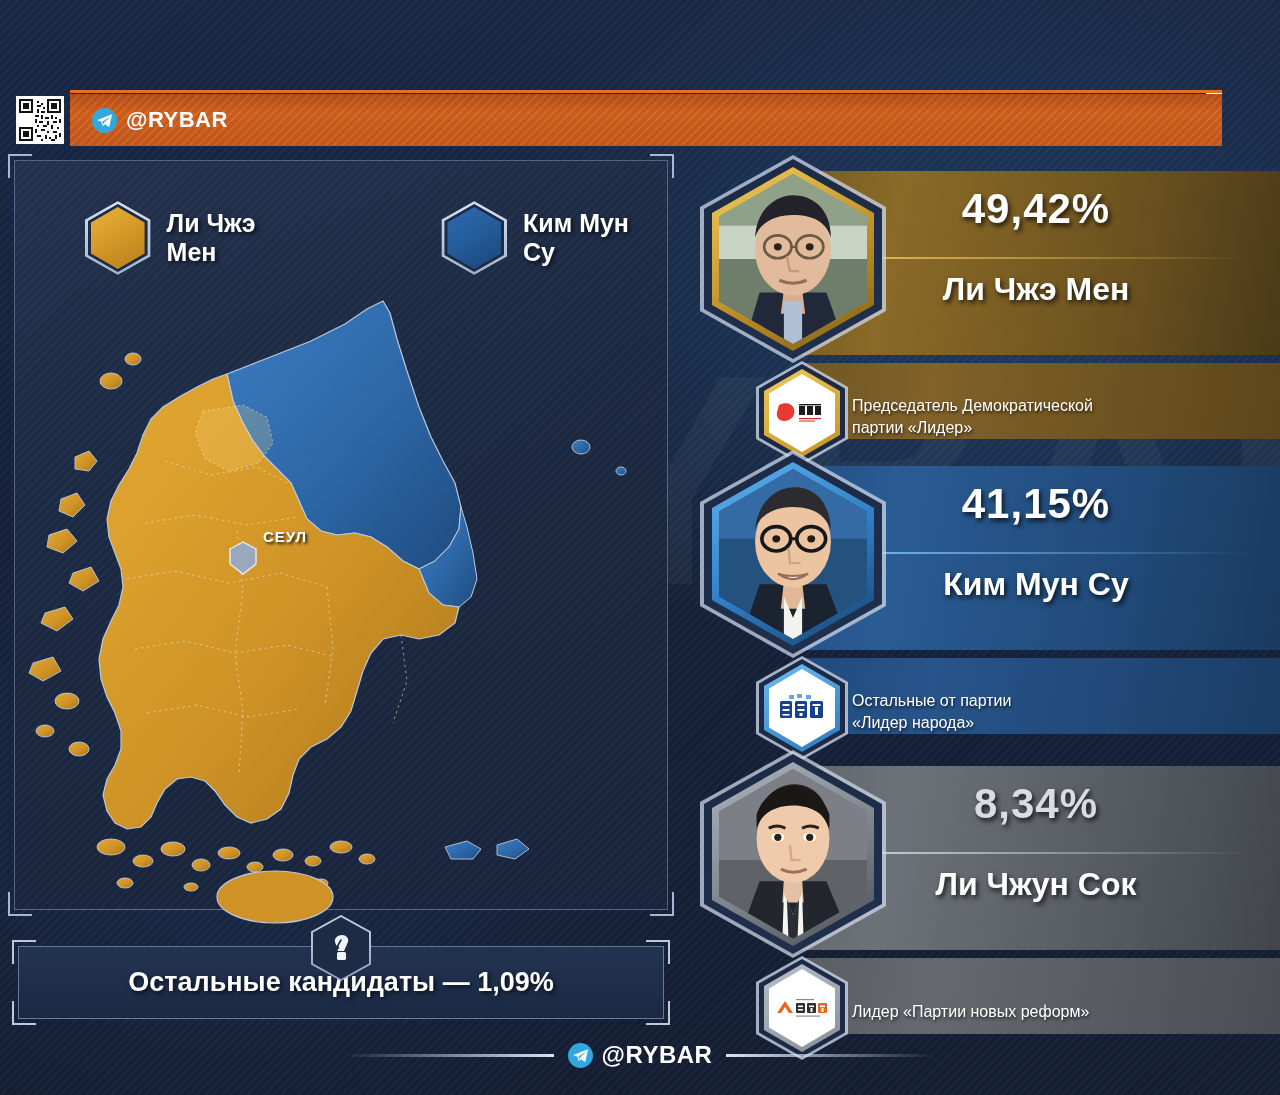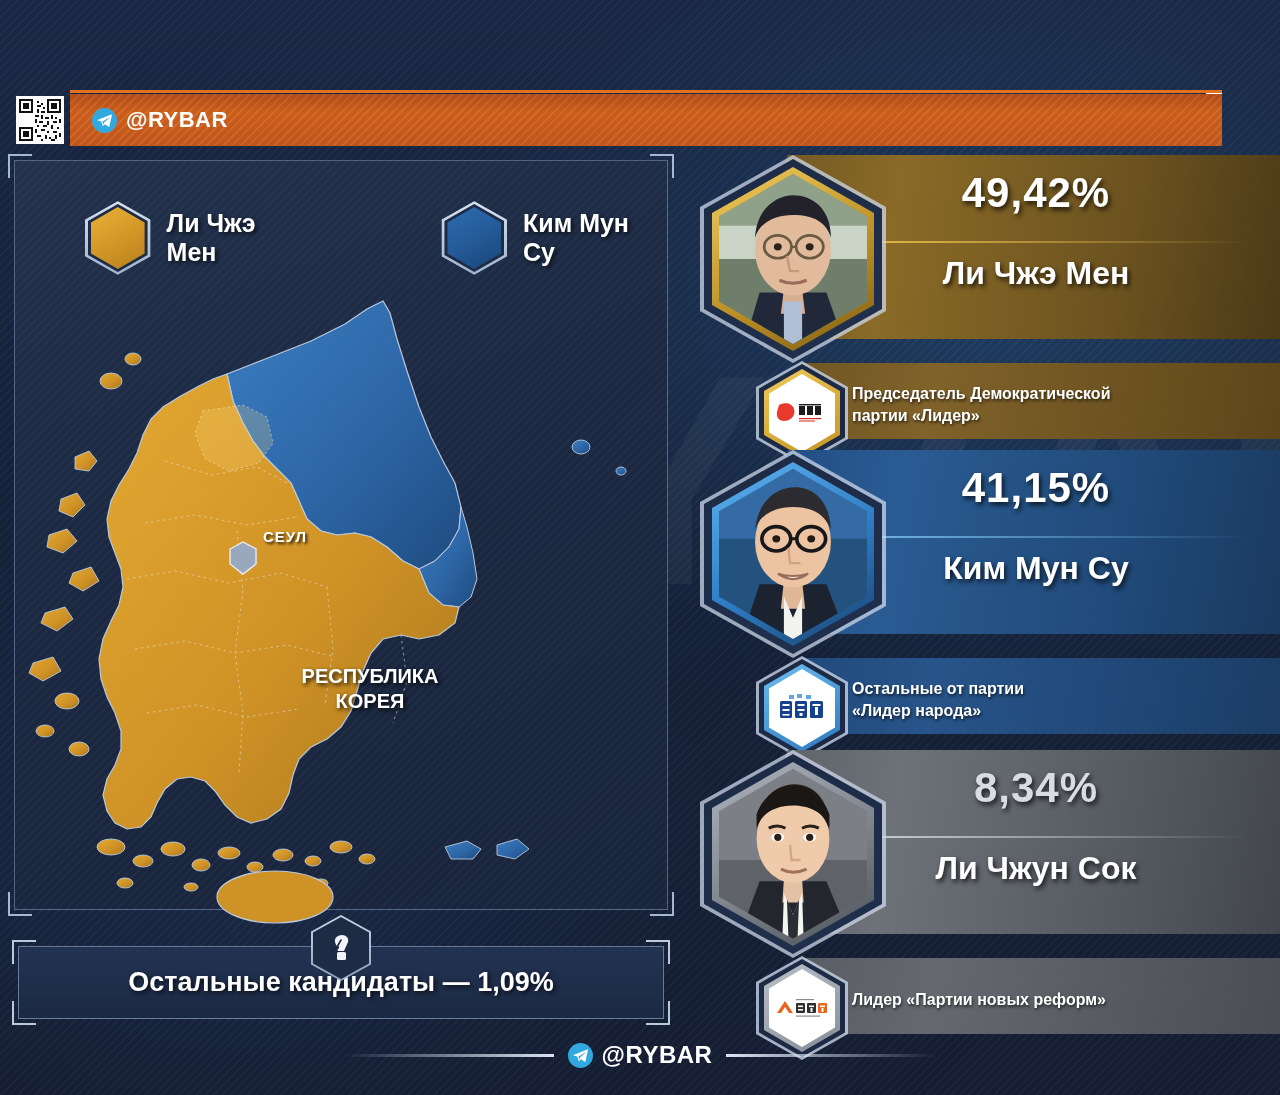--- a/index.html
+++ b/index.html
@@ -171,21 +171,21 @@
     position:absolute; inset:2px;
     clip-path:polygon(50% 0%,100% 25%,100% 75%,50% 100%,0% 75%,0% 25%);
     background:linear-gradient(180deg,#263css,#1d2b45);
     background:#1d2b45;
   }
   .other-hex svg{ position:relative; z-index:2; }
 
   
   .card{ position:absolute; left:700px; width:580px; }
   .card-main{
-    position:absolute; left:46px; top:0; width:534px; height:184px;
+    position:absolute; left:46px; top:16px; width:534px; height:184px;
   }
   .card-main .bgbar{
     position:absolute; inset:0;
     clip-path:polygon(42px 0, 100% 0, 100% 100%, 42px 100%, 6px 50%);
   }
   .bg-gold{ background:linear-gradient(100deg,#6d5422 0%, #8a6a27 28%, #6b521f 70%, #4b3a18 100%); }
   .bg-blue{ background:linear-gradient(100deg,#1f4a7e 0%, #2a5b93 28%, #204a79 70%, #1a3a60 100%); }
   .bg-grey{ background:linear-gradient(100deg,#5a5f66 0%, #6d7178 28%, #555a61 70%, #42464c 100%); }
   .card-main .midline{
     position:absolute; left:46px; top:86px; right:30px; height:2px;
@@ -241,23 +241,23 @@
     position:absolute; left:46px; width:534px; height:76px;
   }
   .party .pbg{
     position:absolute; inset:0;
     clip-path:polygon(54px 0, 100% 0, 100% 100%, 54px 100%, 16px 50%);
   }
   .pbg-gold{ background:linear-gradient(100deg,#6b5220 0%,#80622a 35%,#5c4619 100%); }
   .pbg-blue{ background:linear-gradient(100deg,#1e4675 0%,#27548a 35%,#1b3d66 100%); }
   .pbg-grey{ background:linear-gradient(100deg,#55595f 0%,#65696f 35%,#4a4e54 100%); }
   .party .ptext{
-    position:absolute; left:106px; top:4px; right:10px; height:100%;
+    position:absolute; left:106px; top:16px; right:10px; height:100%;
     display:flex; align-items:center;
-    font-size:16px; font-weight:bold; line-height:1.35;
+    font-size:16px; font-weight:normal; line-height:1.35;
     text-shadow:1px 2px 3px rgba(0,0,0,.65);
   }
   .plogo{
     position:absolute; left:10px; top:-2px; width:92px; height:104px;
   }
   .plogo .lr1{
     position:absolute; inset:0;
     clip-path:polygon(50% 0%,100% 25%,100% 75%,50% 100%,0% 75%,0% 25%);
     background:rgba(200,212,230,.8);
   }
@@ -485,24 +485,20 @@
           <path d="M215,288 l13,-7 l13,7 l0,15 l-13,10 l-13,-10 Z" fill="#9aa8bd" stroke="#e5ecf6" stroke-width="1.4"></path>
         </g>
       </svg>
     </div>
 
     <svg style="position:absolute;left:196px;top:702px;" width="130" height="70">
       <ellipse cx="64" cy="34" rx="58" ry="26" fill="#cf9226" stroke="#b9c9de" stroke-width="1.2"></ellipse>
     </svg>
 
     <div class="seoul-lbl">СЕУЛ</div>
-    <div class="country-lbl">
-      <span>РЕСПУБЛИКА</span><br>
-      <span>КОРЕЯ</span>
-    </div>
   </div>
 
   <div class="other-box">
     <div class="corner c-tl"></div>
     <div class="corner c-tr"></div>
     <div class="corner c-bl"></div>
     <div class="corner c-br"></div>
     <div class="other-text">Остальные кандидаты — 1,09%</div>
   </div>
   <div class="other-hex">

